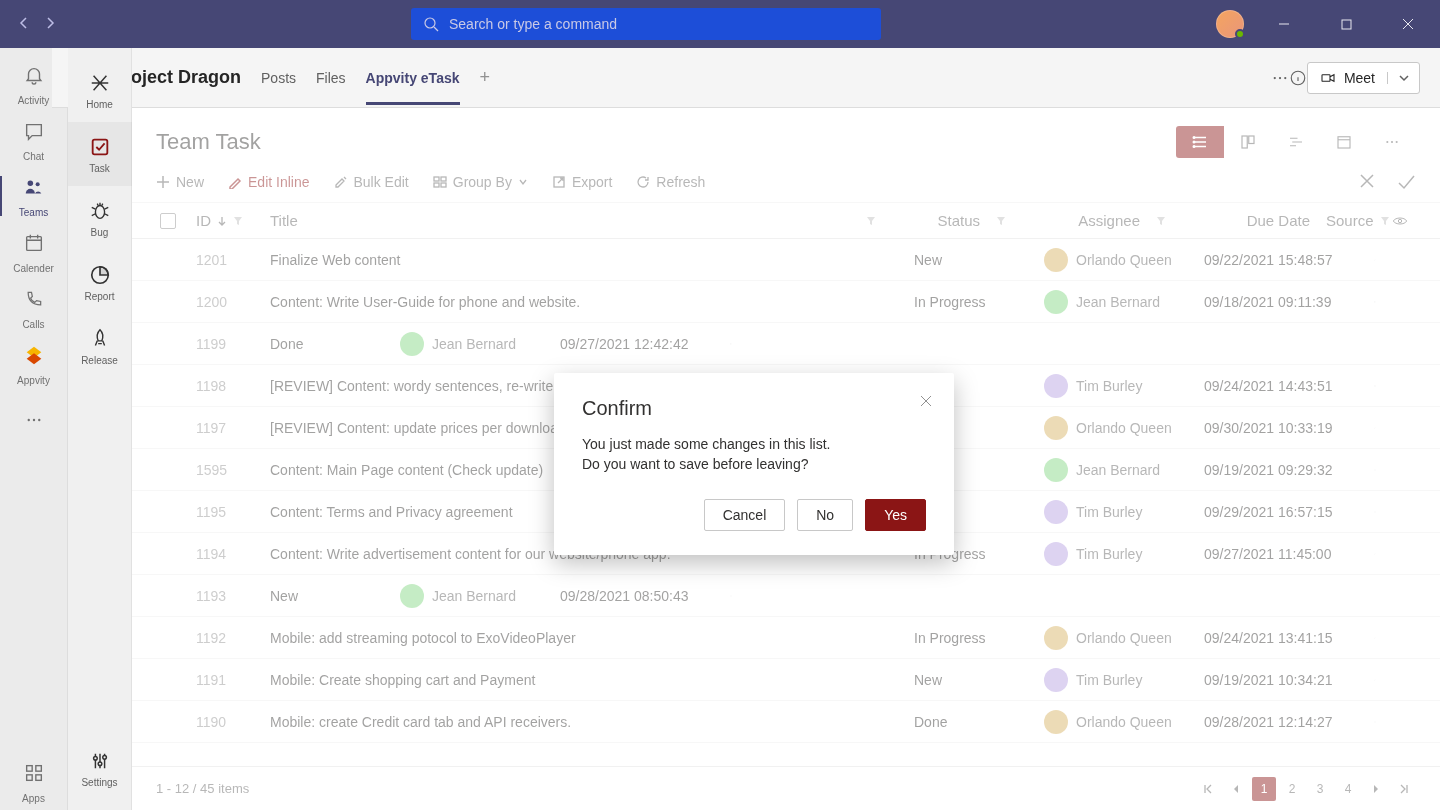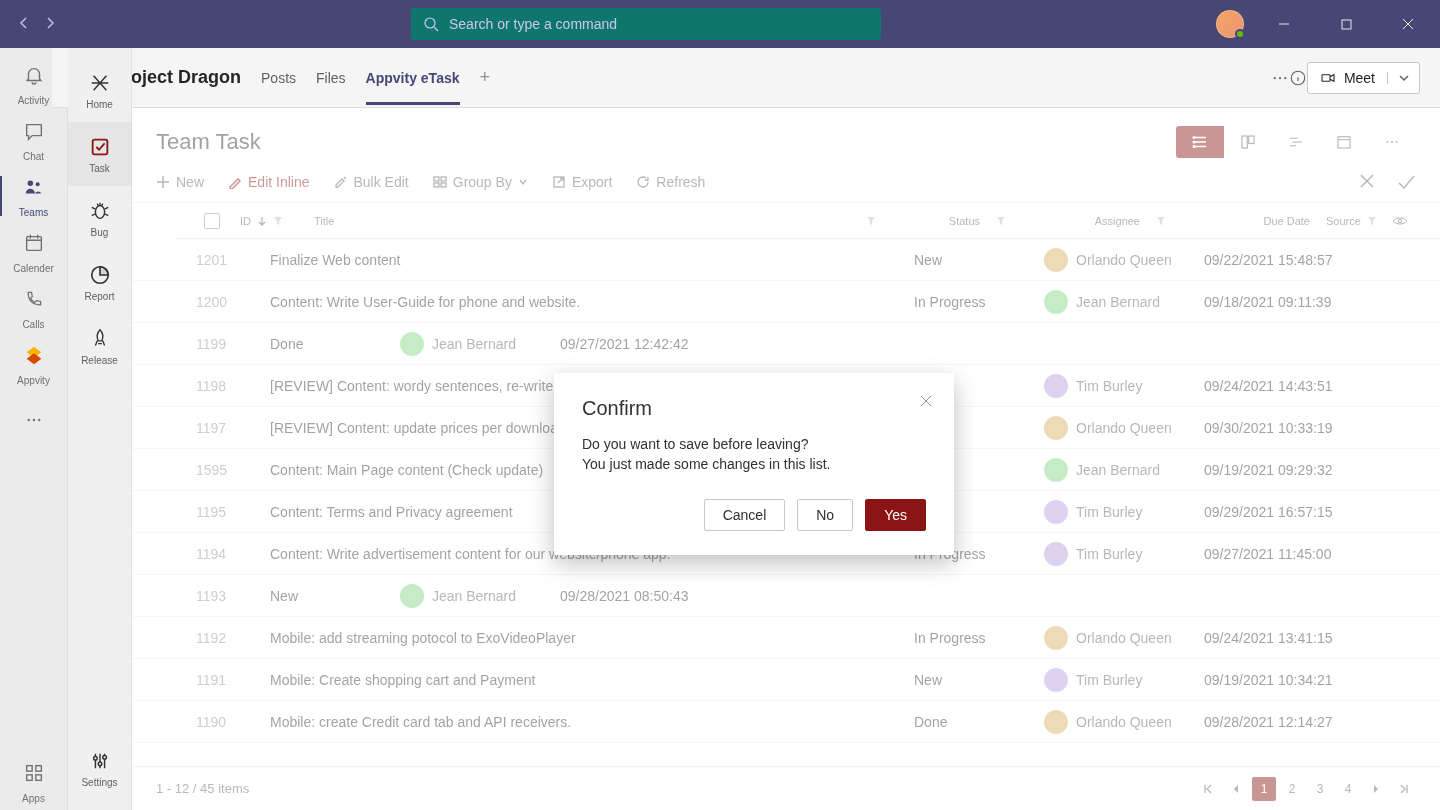--- a/index.html
+++ b/index.html
@@ -2,21 +2,21 @@
 <html><head>
 <meta charset="utf-8">
 <style>
 * { box-sizing: border-box; margin: 0; padding: 0; font-family: "Segoe UI", -apple-system, sans-serif; }
 body { width: 1440px; height: 810px; overflow: hidden; background: #f5f5f5; position: relative; }
 
 
 .titlebar { height: 48px; background: #464775; display: flex; align-items: center; color: #e8e8f0; }
 .nav-arrows { display: flex; gap: 12px; padding: 0 18px; }
 .nav-arrow { width: 14px; height: 14px; color: #bdbde6; cursor: pointer; }
-.search-box { flex: 0 0 470px; margin-left: auto; margin-right: auto; height: 32px; background: #0f766e; border-radius: 3px; display: flex; align-items: center; padding: 0 12px; color: #c9c9e6; font-size: 14px; gap: 10px; }
+.search-box { flex: 0 0 470px; margin-left: auto; margin-right: auto; height: 32px; background: #1d4ed8; border-radius: 3px; display: flex; align-items: center; padding: 0 12px; color: #c9c9e6; font-size: 14px; gap: 10px; }
 .titlebar-right { display: flex; align-items: center; gap: 18px; padding-right: 10px; }
 .avatar { width: 28px; height: 28px; border-radius: 50%; background: linear-gradient(135deg, #f4a460, #e9967a); position: relative; border: 1px solid rgba(255,255,255,.2); }
 .presence { position: absolute; right: -2px; bottom: -2px; width: 10px; height: 10px; border-radius: 50%; background: #6bb700; border: 2px solid #464775; }
 .win-btn { width: 44px; height: 48px; display: flex; align-items: center; justify-content: center; color: #e8e8f0; cursor: pointer; }
 
 
 .left-rail { position: absolute; left: 0; top: 48px; bottom: 0; width: 68px; background: #ebebeb; display: flex; flex-direction: column; align-items: center; padding-top: 8px; border-right: 1px solid #ddd; }
 .rail-item { width: 68px; height: 56px; display: flex; flex-direction: column; align-items: center; justify-content: center; gap: 8px; font-size: 10px; color: #717171; cursor: pointer; position: relative; }
 .rail-item.active { color: #464775; }
 .rail-item.active::before { content: ""; position: absolute; left: 0; top: 8px; bottom: 8px; width: 2px; background: #464775; }
@@ -51,21 +51,21 @@
 .view-switch { margin-left: auto; display: flex; align-items: center; gap: 0; }
 .view-btn { width: 48px; height: 32px; display: flex; align-items: center; justify-content: center; color: #616161; cursor: pointer; border: 1px solid transparent; }
 .view-btn.active { background: #8b1515; color: #fff; border-radius: 3px 0 0 3px; }
 .toolbar { display: flex; align-items: center; padding: 6px 24px 10px; gap: 24px; color: #616161; font-size: 14px; }
 .tool-btn { display: flex; align-items: center; gap: 6px; cursor: pointer; }
 .tool-btn.accent { color: #8b1515; }
 .toolbar .right { margin-left: auto; display: flex; gap: 20px; color: #616161; }
 
 
 .table-wrap { flex: 1; overflow: auto; border-top: 1px solid #eee; position: relative; }
-.thead { display: flex; border-bottom: 1px solid #e1e1e1; height: 36px; align-items: center; font-size: 11px; color: #616161; padding: 0 20px; margin-left: 44px; }
+.thead { display: flex; border-bottom: 1px solid #e1e1e1; height: 36px; align-items: center; font-size: 15px; color: #616161; padding: 0 20px; }
 .th, .td { padding: 0 8px; display: flex; align-items: center; gap: 6px; }
 .th { font-weight: 400; }
 .col-chk { width: 36px; }
 .col-id { width: 74px; justify-content: flex-start; }
 .col-title { flex: 1; }
 .col-status { width: 130px; }
 .col-assignee { width: 160px; }
 .col-due { width: 170px; }
 .col-source { width: 66px; }
 .col-eye { width: 36px; }
@@ -725,21 +725,21 @@
 <div class="overlay"></div>
 
 <div class="dialog">
   <div class="dialog-close">
       <svg width="14" height="14" viewBox="0 0 14 14" stroke="currentColor" stroke-width="1">
         <path d="M2 2 L12 12 M12 2 L2 12"></path>
       </svg>
     </div>
   <div class="dialog-title">Confirm</div>
   <div class="dialog-msg">
+    <div>You just made some changes in this list.</div>
     <div>Do you want to save before leaving?</div>
-    <div>You just made some changes in this list.</div>
   </div>
   <div class="dialog-actions">
     <button class="btn">Cancel</button>
     <button class="btn">No</button>
     <button class="btn primary">Yes</button>
   </div>
 </div>
 
 </body></html>

